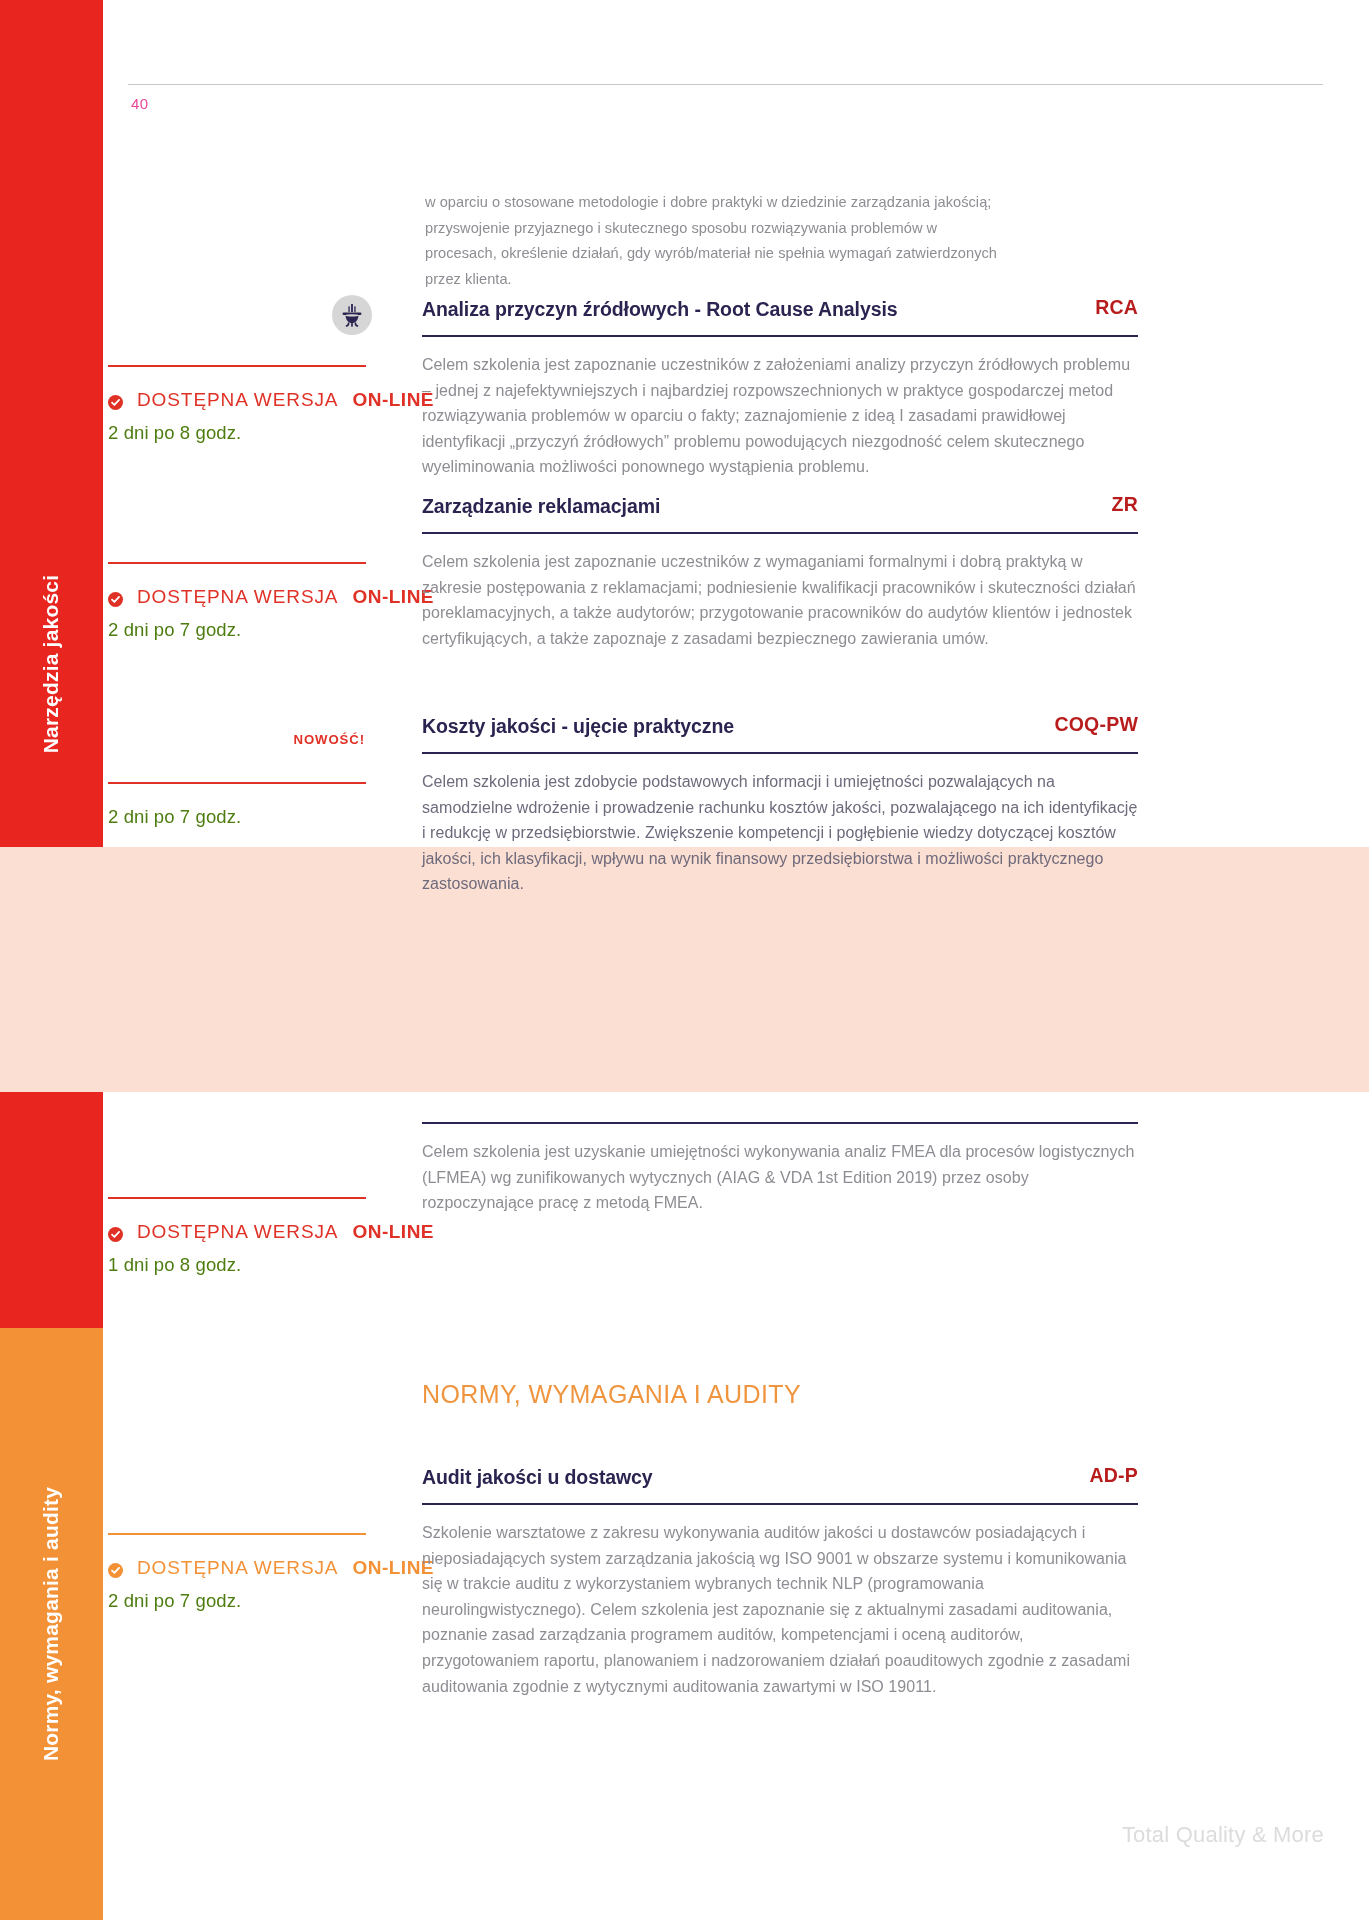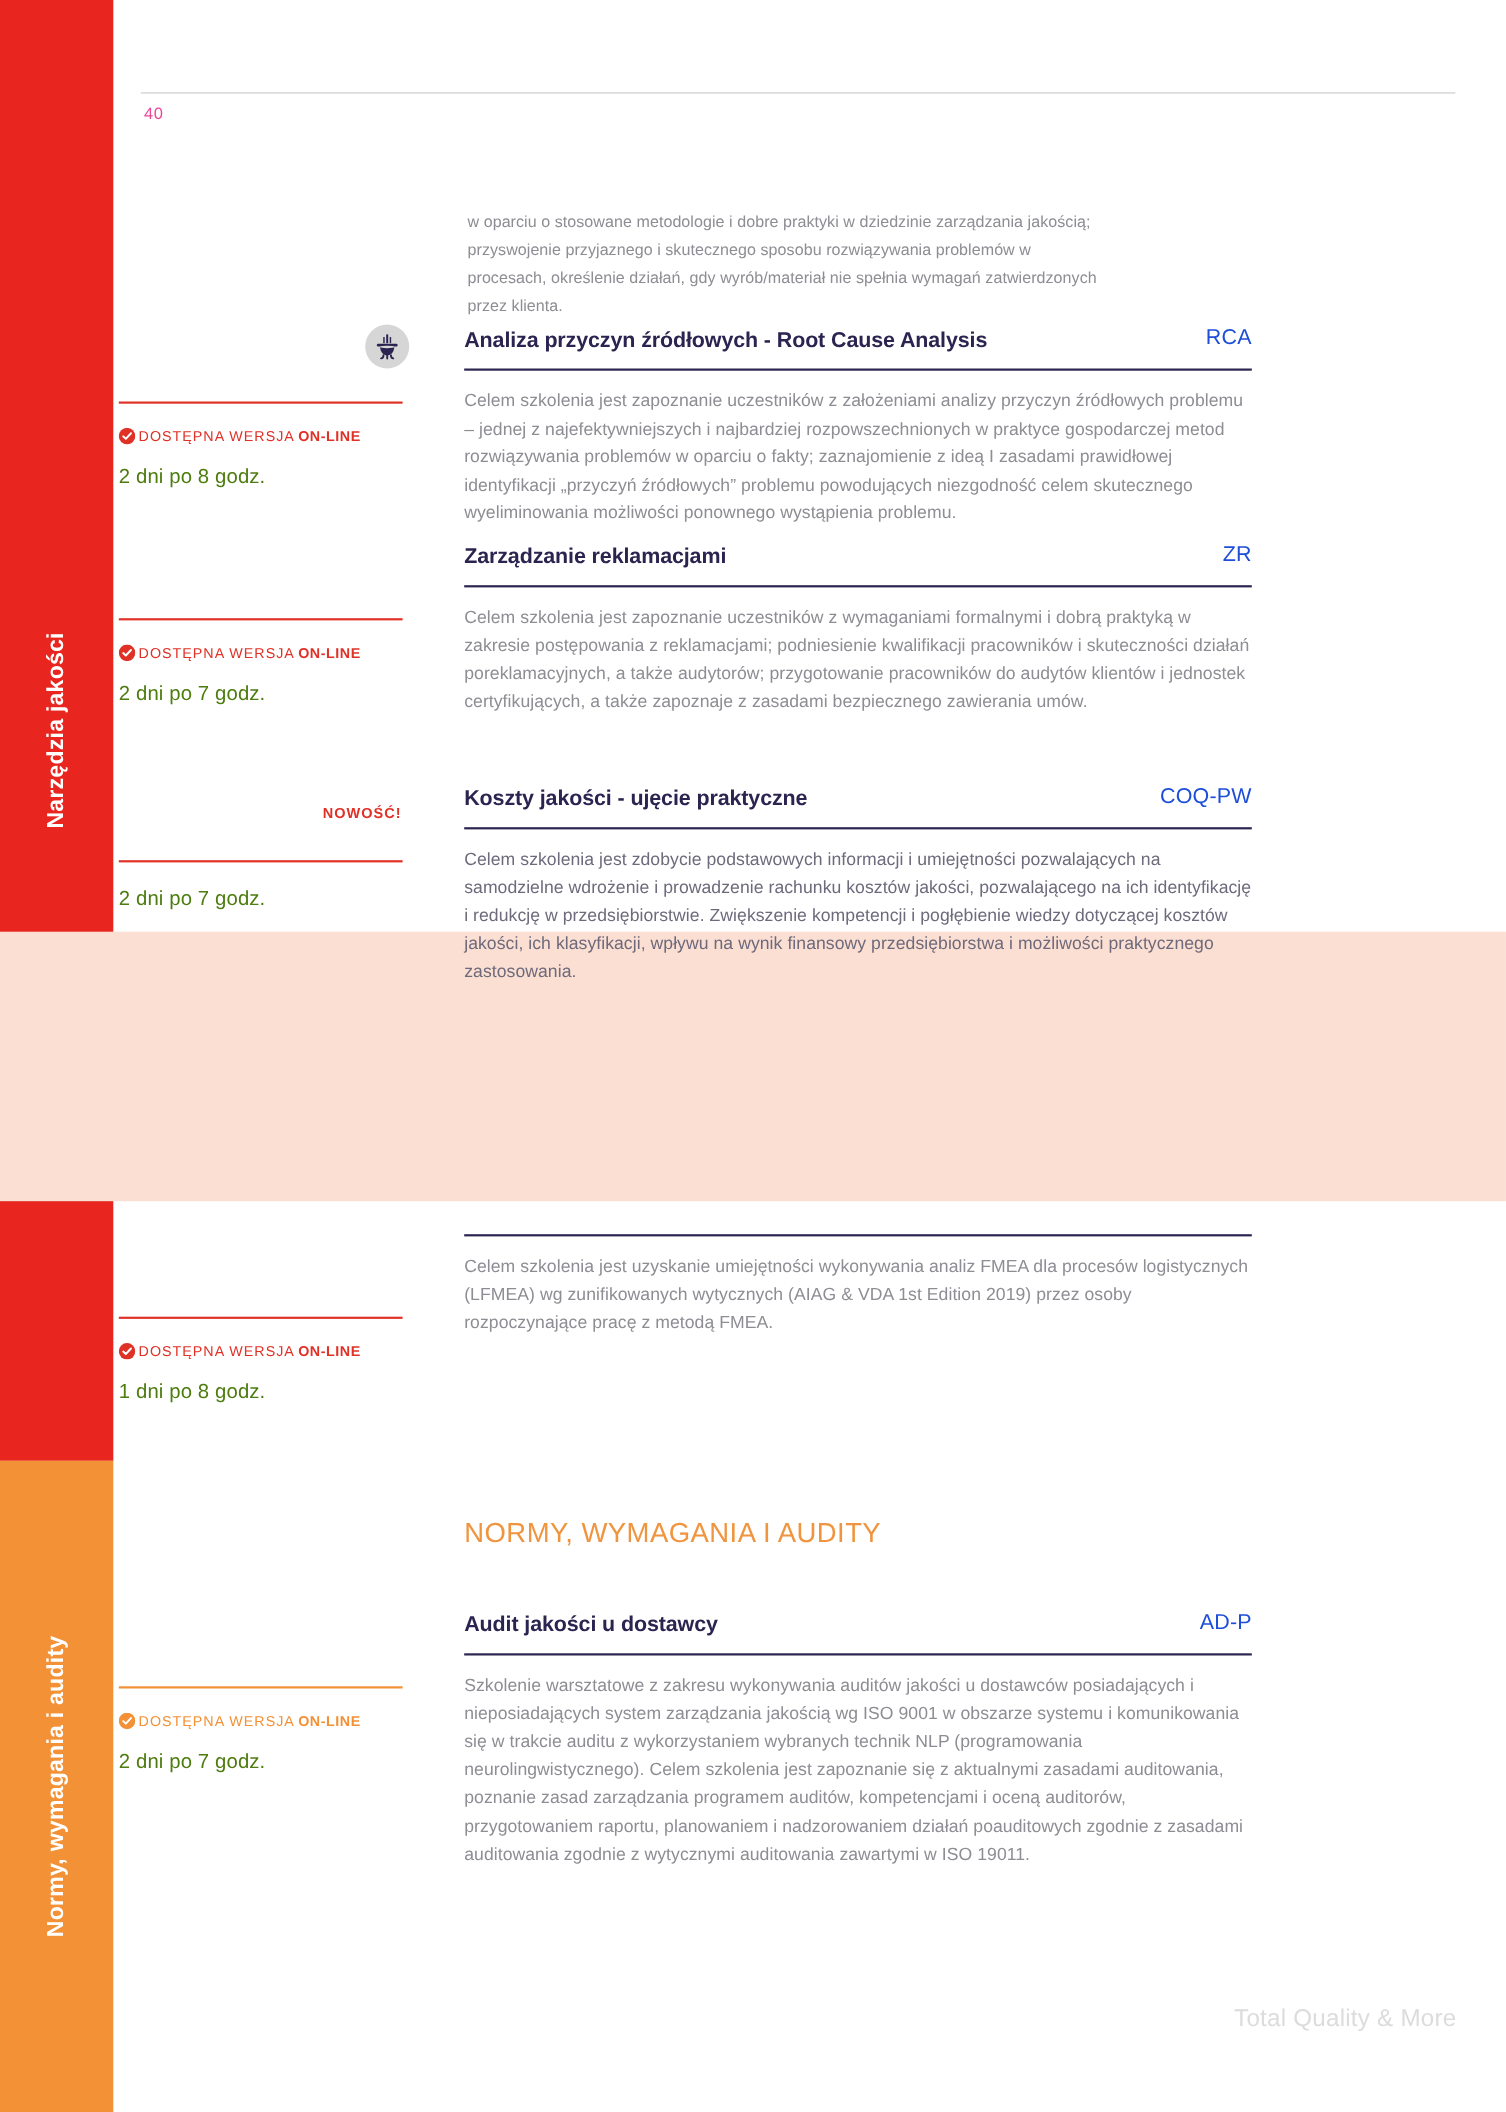--- a/index.html
+++ b/index.html
@@ -107,22 +107,22 @@
     height: 2px;
     background: #e03127;
   }
   .meta-rule.orange { background: #f39137; }
 
   .badge-online {
     position: absolute;
     left: 5px;
     display: flex;
     align-items: center;
-    gap: 3px;
-    font-size: 13px;
+    gap: 14px;
+    font-size: 19px;
     letter-spacing: 0.9px;
     color: #e03127;
     white-space: nowrap;
   }
   .badge-online.orange { color: #f39137; }
   .badge-online .bold { font-weight: bold; letter-spacing: 0.5px; }
 
   .check-icon {
     width: 15px; height: 15px;
     display: inline-block;
@@ -162,22 +162,22 @@
   }
   .course-title {
     font-size: 19.5px;
     font-weight: bold;
     color: #2c2450;
     line-height: 28px;
     letter-spacing: -0.1px;
   }
   .course-code {
     font-size: 19.5px;
-    font-weight: normal;
-    color: #1d4ed8;
+    font-weight: bold;
+    color: #b91c1c;
     white-space: nowrap;
     letter-spacing: 0.2px;
     padding-top: 1px;
   }
   .detail-rule {
     margin-top: 12px;
     width: 100%;
     height: 2px;
     background: #2c2450;
   }

